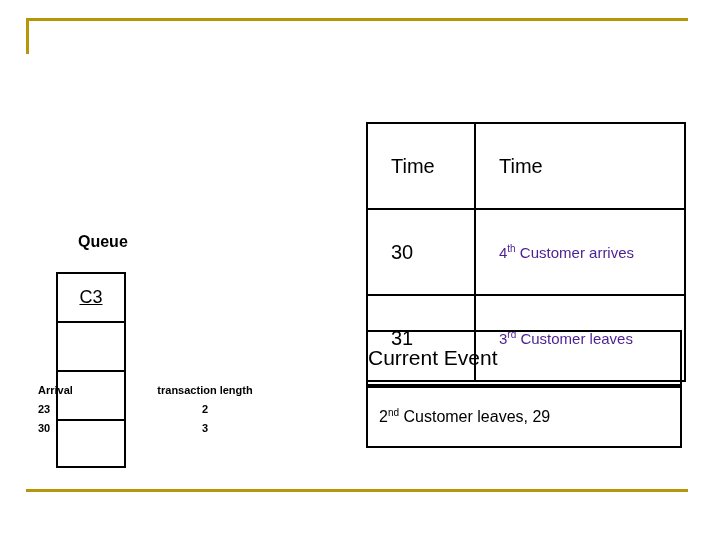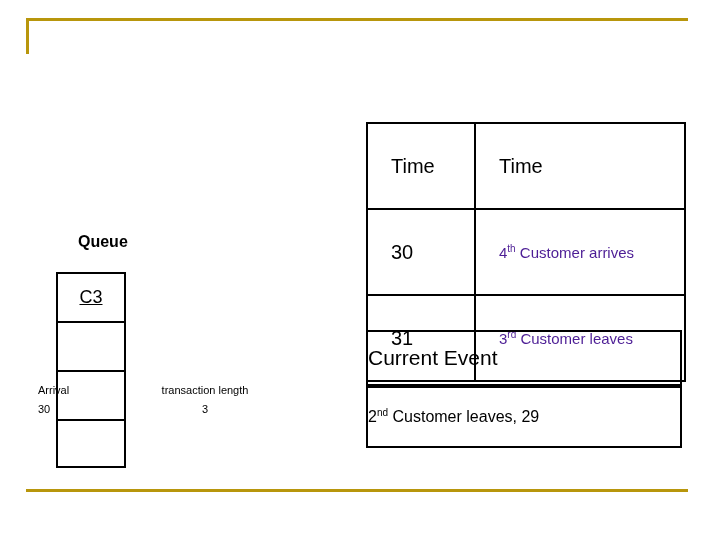--- a/index.html
+++ b/index.html
@@ -100,21 +100,21 @@
   .current-event-value-box {
     position: absolute;
     left: 366px;
     top: 386px;
     width: 316px;
     height: 62px;
     border: 2px solid #000;
     box-sizing: border-box;
     display: flex;
     align-items: center;
-    padding-left: 0;
+    padding-left: 11px;
   }
   .current-event-value {
     font-size: 16px;
     color: #000;
   }
   .current-event-value sup {
     font-size: 10px;
     vertical-align: super;
     line-height: 0;
   }
@@ -159,21 +159,21 @@
     top: 381px;
     font-size: 11px;
     color: #000;
   }
   .arrival-table table {
     border-collapse: collapse;
   }
   .arrival-table th,
   .arrival-table td {
     padding: 0;
-    font-weight: normal;
+    font-weight: bold;
     line-height: 19px;
   }
   .col-arrival {
     width: 112px;
     text-align: left;
   }
   .col-trans {
     width: 110px;
     text-align: center;
     margin-top: 26px;
@@ -251,18 +251,22 @@
 </div>
 
 <div class="arrival-table">
   <table>
     <tbody>
       <tr>
         <td class="col-arrival">Arrival</td>
         <td class="col-trans">transaction length</td>
       </tr>
       <tr>
+        <td class="col-arrival">23</td>
+        <td class="col-trans-val">2</td>
+      </tr>
+      <tr>
         <td class="col-arrival">30</td>
         <td class="col-trans-val">3</td>
       </tr>
     </tbody>
   </table>
 </div>
 
 </body></html>

